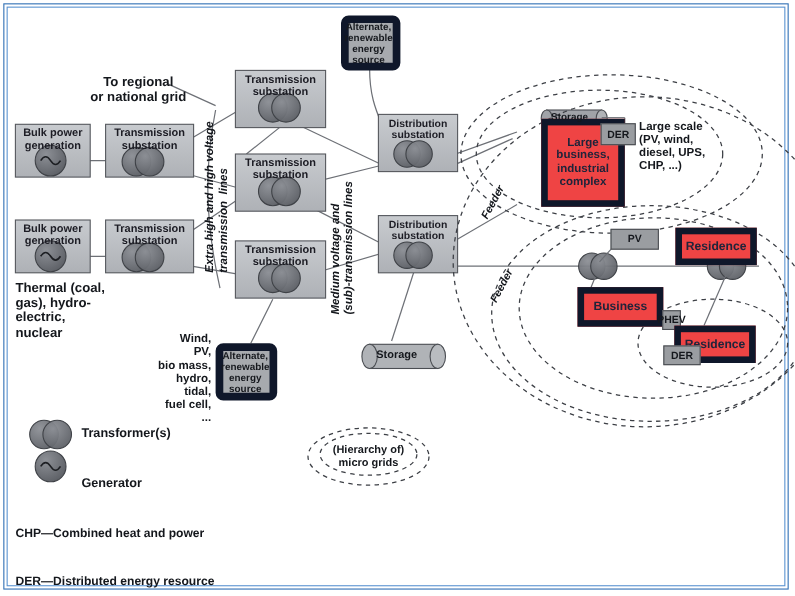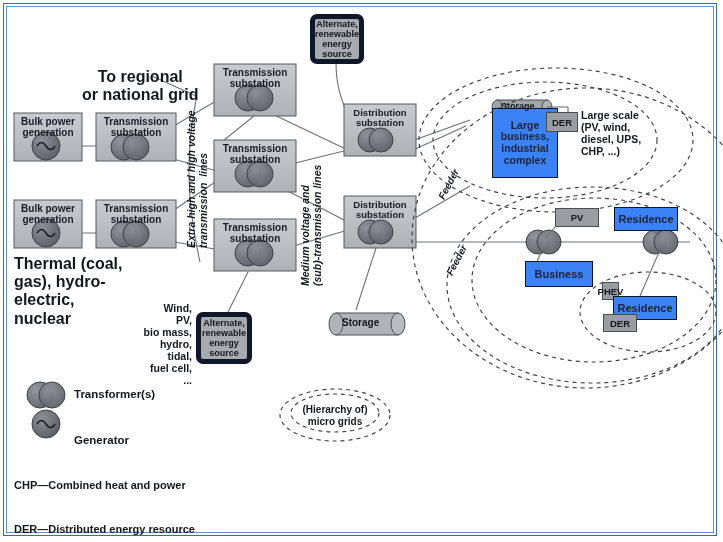--- a/index.html
+++ b/index.html
@@ -25,40 +25,40 @@
     position:absolute;box-sizing:border-box;
     display:flex;align-items:flex-start;justify-content:center;
     text-align:center;color:#1c1c24;line-height:1.05;
   }
   .grey-box{
     background:#b9bcc0;border:1px solid #55585d;
   }
   .grey-box .ttl{padding-top:4px;font-weight:bold;font-size:10px;}
 
   .blue-box{
-    background:#3b82f6;border:1px solid #0f172a;
+    background:#ef4444;border:6px solid #0f172a;
     color:#20243a;font-weight:bold;font-size:11px;
     display:flex;align-items:center;justify-content:center;
   }
   .tag{
     position:absolute;background:#9a9da1;border:1px solid #4a4d52;
     color:#15181d;font-weight:bold;font-size:9.5px;
     display:flex;align-items:center;justify-content:center;
     box-sizing:border-box;
   }
   .rounded-src{
-    position:absolute;background:#a7aaae;border:5px solid #0f172a;
+    position:absolute;background:#a7aaae;border:7px solid #0f172a;
     border-radius:7px;color:#15181d;font-size:9px;font-weight:bold;
-    display:flex;align-items:center;justify-content:center;
+    display:flex;align-items:center;justify-content:flex-end;
     text-align:center;line-height:1.12;box-sizing:border-box;
   }
 
   
   .lbl{
-    position:absolute;color:#14171c;font-size:16px;font-weight:bold;
+    position:absolute;color:#14171c;font-size:12px;font-weight:bold;
     line-height:1.14;white-space:pre;
   }
   .lbl.sm{font-size:10px;}
   .lbl.right{text-align:right;}
   .rot{
     position:absolute;color:#14171c;font-size:10.5px;font-weight:bold;
     font-style:italic;line-height:1.14;white-space:pre;
     transform-origin:left top;
   }
   .feeder{

